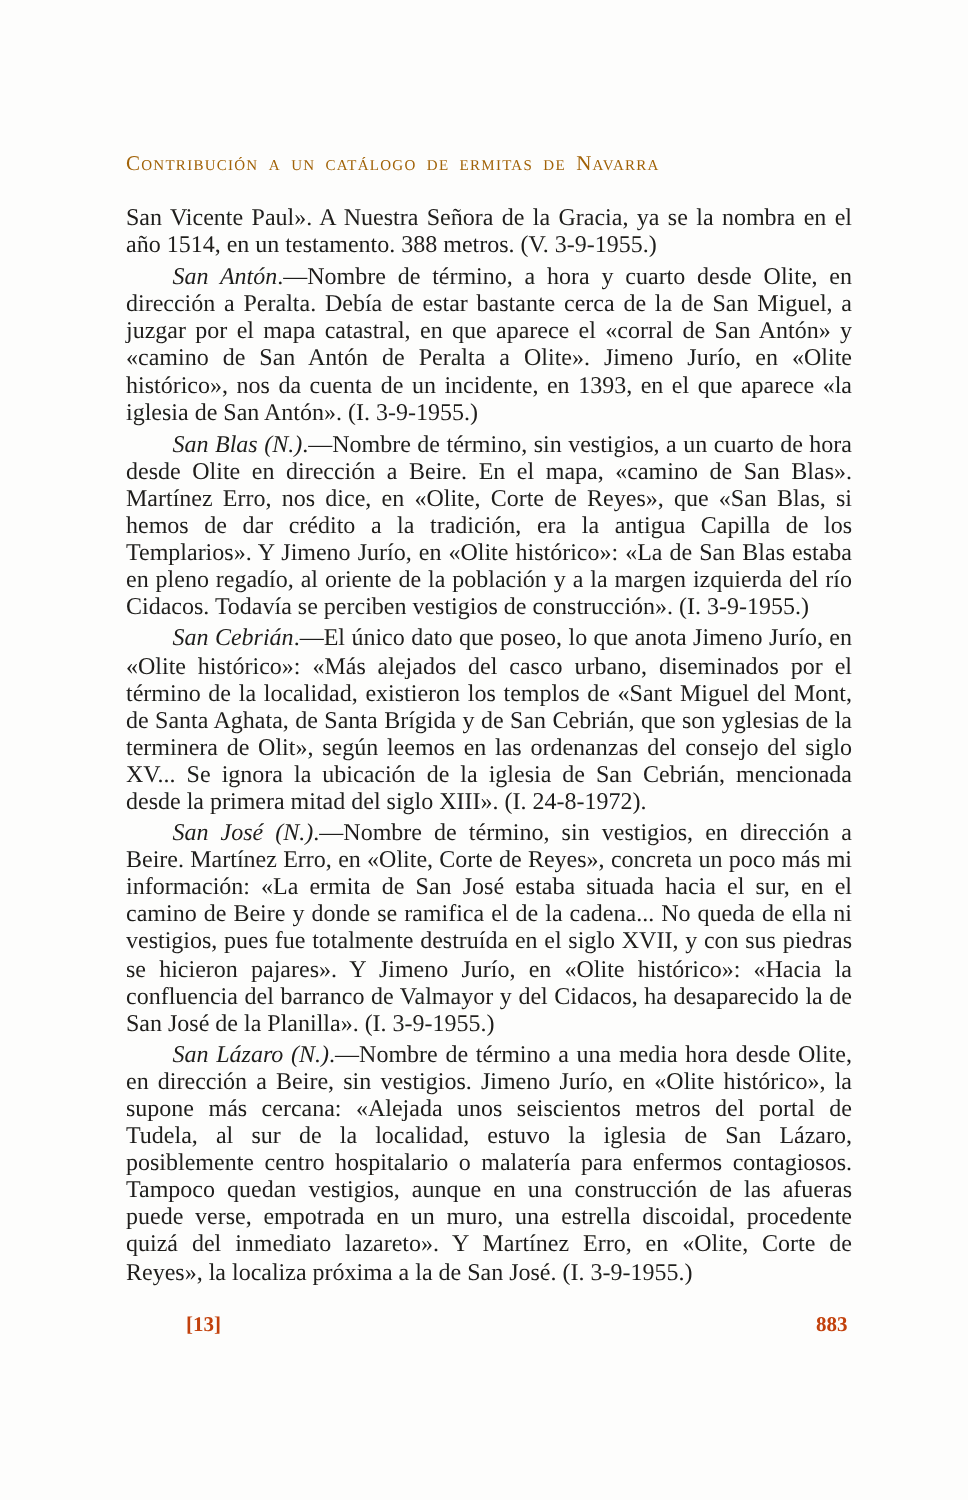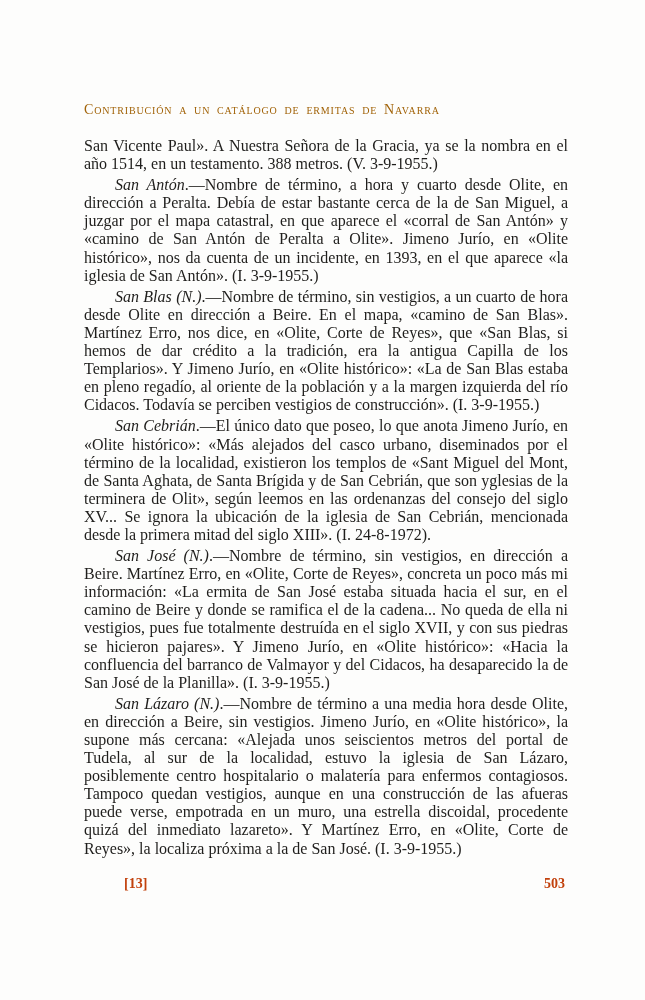--- a/index.html
+++ b/index.html
@@ -84,16 +84,16 @@
     <p><span class="lead">San Cebrián</span><span>.—El único dato que poseo, lo que anota Jimeno Jurío, en «Olite histórico»: «Más alejados del casco urbano, diseminados por el término de la localidad, existieron los templos de «Sant Miguel del Mont, de Santa Aghata, de Santa Brígida y de San Cebrián, que son yglesias de la terminera de Olit», según leemos en las ordenanzas del consejo del siglo XV... Se ignora la ubicación de la iglesia de San Cebrián, mencionada desde la primera mitad del siglo XIII». (I. 24-8-1972).</span></p>
 
     <p><span class="lead">San José (N.)</span><span>.—Nombre de término, sin vestigios, en dirección a Beire. Martínez Erro, en «Olite, Corte de Reyes», concreta un poco más mi información: «La ermita de San José estaba situada hacia el sur, en el camino de Beire y donde se ramifica el de la cadena... No queda de ella ni vestigios, pues fue totalmente destruída en el siglo XVII, y con sus piedras se hicieron pajares». Y Jimeno Jurío, en «Olite histórico»: «Hacia la confluencia del barranco de Valmayor y del Cidacos, ha desaparecido la de San José de la Planilla». (I. 3-9-1955.)</span></p>
 
     <p><span class="lead">San Lázaro (N.)</span><span>.—Nombre de término a una media hora desde Olite, en dirección a Beire, sin vestigios. Jimeno Jurío, en «Olite histórico», la supone más cercana: «Alejada unos seiscientos metros del portal de Tudela, al sur de la localidad, estuvo la iglesia de San Lázaro, posiblemente centro hospitalario o malatería para enfermos contagiosos. Tampoco quedan vestigios, aunque en una construcción de las afueras puede verse, empotrada en un muro, una estrella discoidal, procedente quizá del inmediato lazareto». Y Martínez Erro, en «Olite, Corte de Reyes», la localiza próxima a la de San José. (I. 3-9-1955.)</span></p>
 
   </div>
 
   <div class="page-footer">
     <span class="folio-bracket">[13]</span>
-    <span class="page-number">503</span>
+    <span class="page-number">883</span>
   </div>
 
 </div>
 
 </body></html>

